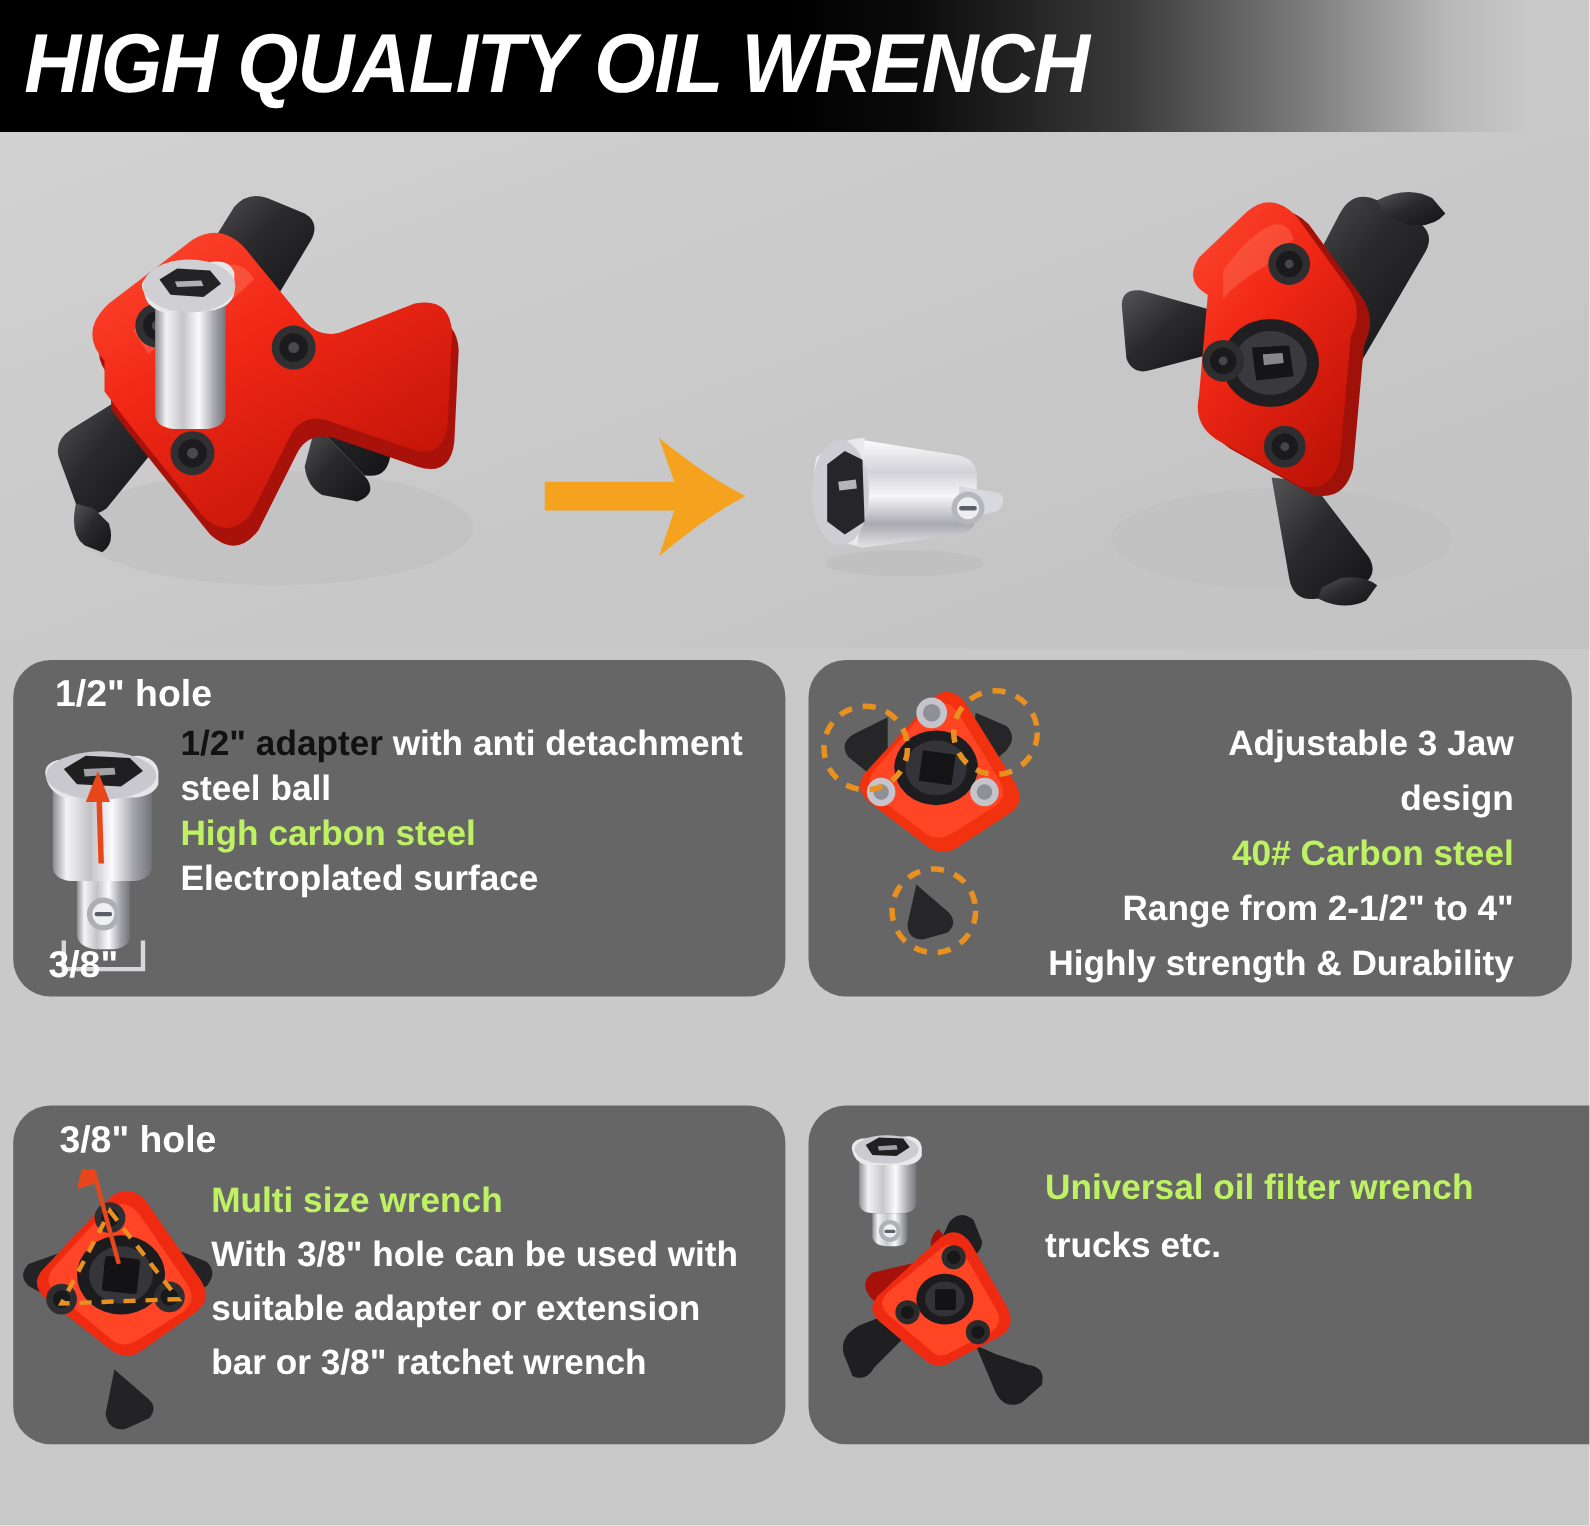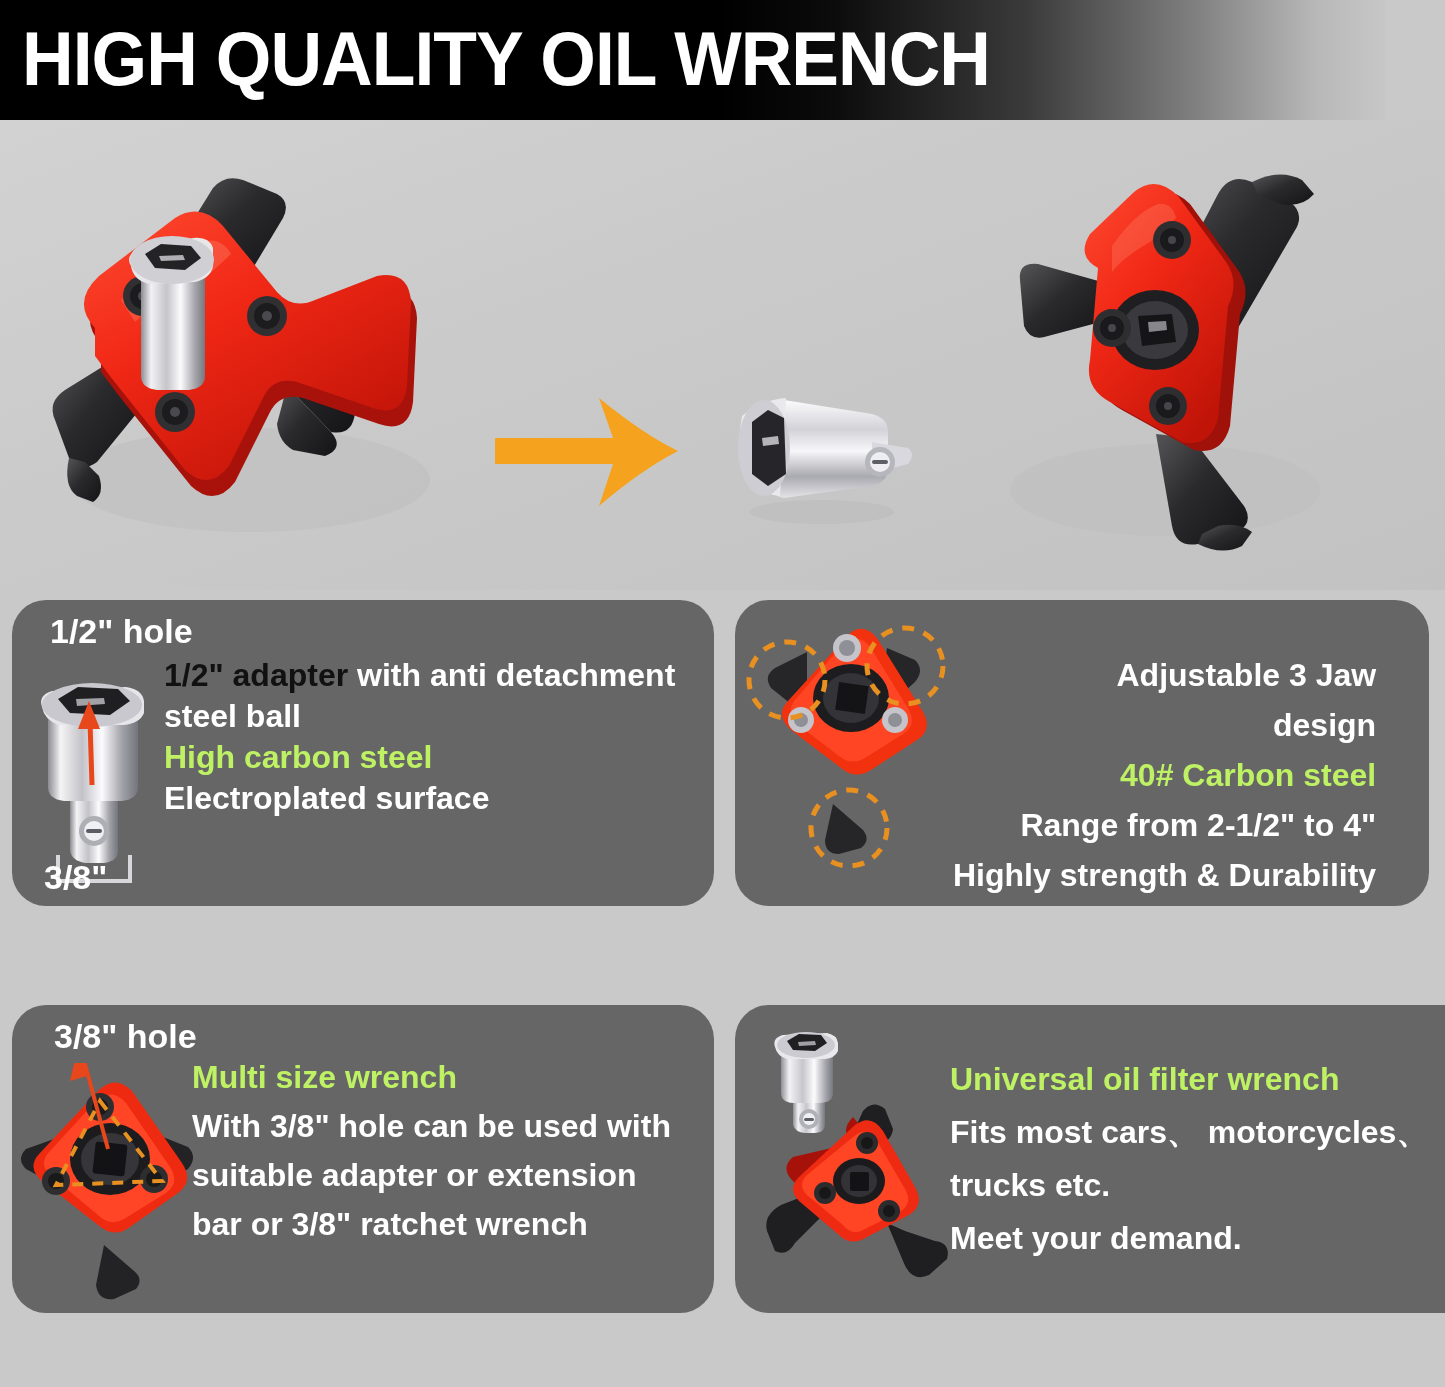--- a/index.html
+++ b/index.html
@@ -20,20 +20,21 @@
 
   
   .banner {
     position: absolute;
     left: 0; top: 0;
     width: 1385px;
     height: 120px;
     background: linear-gradient(to right,
         #000000 0%, #000000 52%, #0b0b0b 60%,
         #3a3a3a 74%, #7e7e7e 86%, #b8b8b8 95%, #c7c7c7 100%);
+    font-style: italic;
   }
   .banner-title {
     position: absolute;
     left: 22px;
     top: 16px;
     font-size: 76px;
     line-height: 86px;
     font-weight: bold;
     color: #ffffff;
     letter-spacing: -1px;
@@ -94,21 +95,21 @@
   
   .body-line {
     font-size: 33px;
     line-height: 41px;
     font-weight: bold;
     white-space: nowrap;
   }
 
   .tl-text { left: 152px; top: 55px; }
   .tr-text { left: 218px; top: 50px; text-align: right; }
-  .bl-text { left: 180px; top: 48px; }
+  .bl-text { left: 180px; top: 62px; }
   .br-text { left: 215px; top: 48px; }
 
   .tl-text .body-line { font-size: 32px; line-height: 41px; }
   .tr-text .body-line { font-size: 32px; line-height: 50px; }
   .bl-text .body-line { font-size: 32px; line-height: 49px; }
   .br-text .body-line { font-size: 32px; line-height: 53px; }
 
   .nowrap-mixed { white-space: nowrap; }
   .seg-black { color: #111111; }
   .seg-white { color: #ffffff; text-align: center; }
@@ -408,19 +409,17 @@
           <circle cx="112" cy="128" r="6" fill="#171718"></circle>
         <circle cx="70" cy="178" r="11" fill="#2b2b2e"></circle>
           <circle cx="70" cy="178" r="6" fill="#171718"></circle>
         <circle cx="134" cy="196" r="11" fill="#2b2b2e"></circle>
           <circle cx="134" cy="196" r="6" fill="#171718"></circle>
       </g>
     </svg>
 
     <div class="panel-text br-text">
       <div class="body-line txt-black">Universal oil filter wrench</div>
-      <div class="body-line txt-white">Fits most cars、 motorcycles、</div>
       <div class="body-line txt-white">trucks etc.</div>
-      <div class="body-line txt-white">Meet your demand.</div>
     </div>
   </div>
 
 </div>
 
 </body></html>

